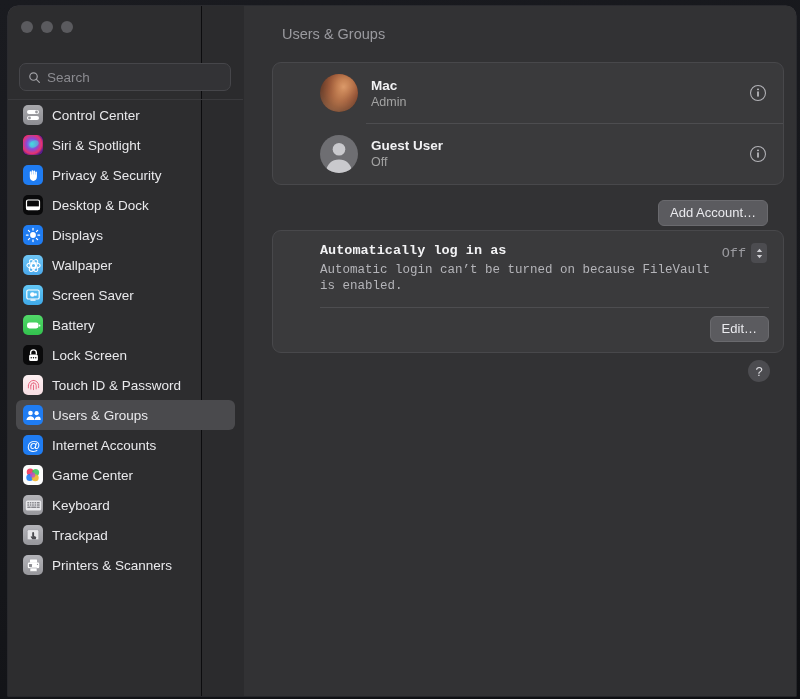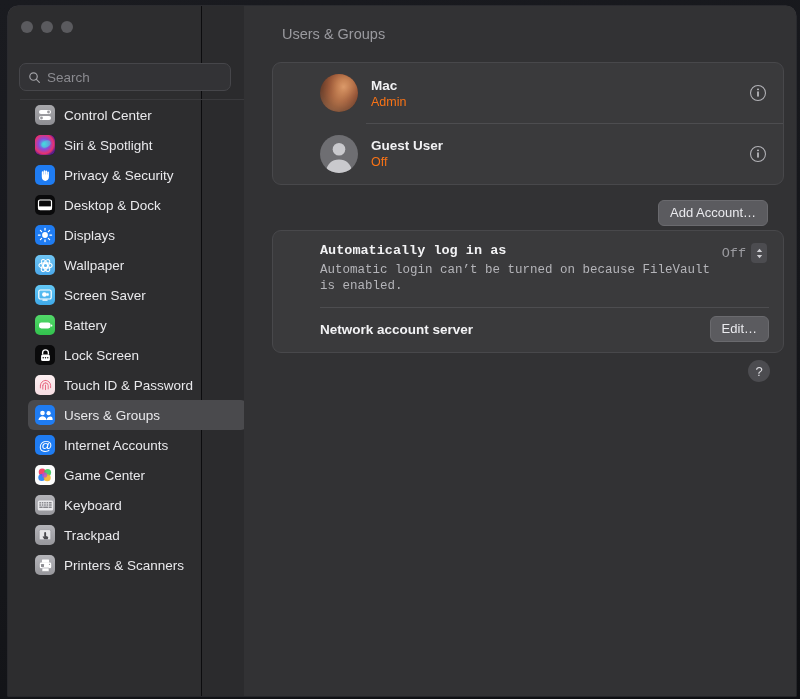--- a/index.html
+++ b/index.html
@@ -56,21 +56,21 @@
   }
   .search-icon {
     margin-left: 8px; margin-right: 6px;
     display: flex; align-items: center;
   }
   .search-text {
     color: #8b8b90;
     font-size: 13.5px;
   }
   .nav {
-    position: absolute; left: 12px; top: 93px;
+    position: absolute; left: 0; top: 93px;
     width: 235px; height: 597px;
     overflow: hidden;
     border-top: 1px solid #3a3a3d;
   }
   .nav-group { padding-top: 0px; }
   .nav-group + .nav-group { }
   .nav-item {
     display: flex; align-items: center;
     height: 30px;
     margin: 0 8px;
@@ -142,21 +142,21 @@
     position:absolute; left:-10%; top:-10%; width:120%; height:120%;
     background: conic-gradient(from 200deg at 55% 45%,
       rgba(200,120,70,0.55), rgba(90,55,40,0.2), rgba(170,95,55,0.5),
       rgba(60,40,35,0.35), rgba(200,120,70,0.55));
     filter: blur(4px);
     mix-blend-mode: screen;
   }
   .avatar-guest { background: #6e6e72; }
   .user-texts { margin-left: 13px; display: flex; flex-direction: column; gap: 2px; }
   .user-name { color: #f2f2f4; font-size: 13.5px; font-weight: 700; }
-  .user-sub { color: #f97316; font-size: 12.5px; }
+  .user-sub { color: #a3a3a3; font-size: 12.5px; }
   .info-btn { margin-left: auto; display: flex; align-items: center; }
   .btn {
     background: #5b5b5f;
     color: #eaeaee;
     font-size: 13px;
     border: 0.5px solid #6a6a6e;
     border-radius: 6px;
     padding: 4px 11px 5px;
     box-sizing: border-box;
     display: inline-block;
@@ -507,21 +507,20 @@
                   <path d="M5 12.4 L8 8.8 L2 8.8 Z" fill="#cfcfd3"></path>
                 </svg>
               </span>
             </div>
           </div>
         </div>
 
         <div class="row-sep" style="margin-left:14px;margin-right:14px;"></div>
 
         <div class="row-flat">
-          <span class="setting-title">Network account server</span>
           <span class="btn" style="margin-left:auto;">Edit…</span>
         </div>
       </div>
 
       <div id="help-btn">?</div>
     </div>
   </div>
 </div>
 
 </body></html>

